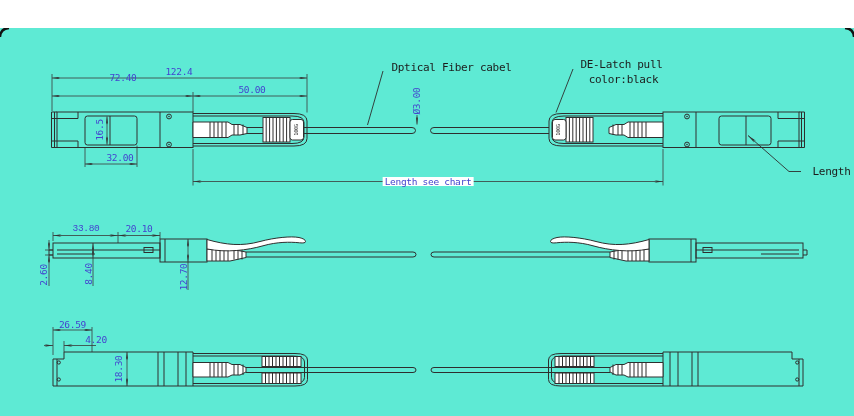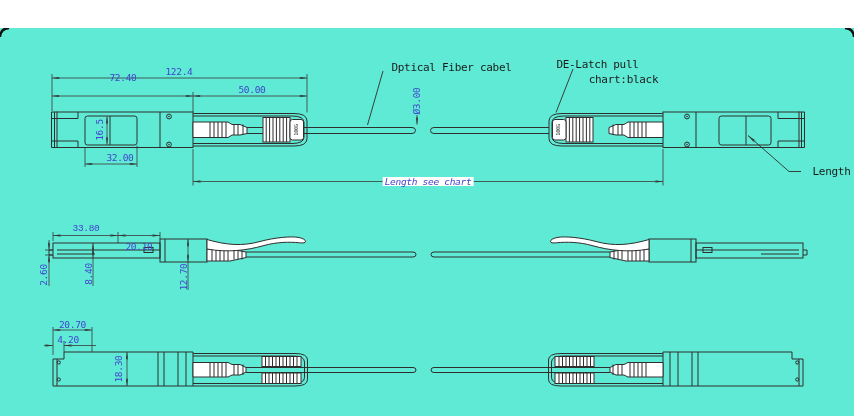--- a/index.html
+++ b/index.html
@@ -7,21 +7,21 @@
     position:relative;width:854px;height:416px;background:#5eead4;
     font-family:"DejaVu Sans Mono","Liberation Mono",monospace;
     overflow:hidden;
     margin-top:28px;
   }
   .stage svg{position:absolute;left:0;top:0;}
   .txt{position:absolute;white-space:nowrap;transform:translate(-50%,-50%);line-height:1.05;}
   .dim{font-size:9.5px;color:#4444cf;letter-spacing:-0.3px;}
   .dim.rot{transform:translate(-50%,-50%) rotate(-90deg);}
   .note{font-size:11px;color:#1c1c1c;letter-spacing:-0.3px;padding-left:21px;}
-  .onLine{background:#ffffff;padding:0 2px;font-style:italic;}
+  .onLine{background:#ffffff;padding:0 2px;}
   .badge{font-size:5.5px;color:#1c1c1c;transform:translate(-50%,-50%) rotate(-90deg);letter-spacing:-0.5px;}
 </style>
 </head>
 <body>
 
 <div class="stage">
 
 <svg width="854" height="416" viewBox="0 0 854 416">
   <defs>
     <marker id="arr" viewBox="0 0 12 4" refX="11.6" refY="2" markerWidth="11" markerHeight="3.7" orient="auto-start-reverse">
@@ -218,30 +218,30 @@
 
 <div class="txt dim" style="left:179px;top:44px;">122.4</div>
 <div class="txt dim" style="left:123px;top:50px;">72.40</div>
 <div class="txt dim" style="left:252px;top:61.5px;">50.00</div>
 <div class="txt dim rot" style="left:100px;top:102px;">16.5</div>
 <div class="txt dim" style="left:120px;top:129.5px;">32.00</div>
 <div class="txt dim rot" style="left:416.5px;top:73px;">Ø3.00</div>
 <div class="txt dim onLine" style="left:428px;top:153.5px;">Length see chart</div>
 
 <div class="txt note" style="left:441px;top:40px;">Dptical Fiber cabel</div>
-<div class="txt note" style="left:587px;top:37px;">DE-Latch pull</div>
-<div class="txt note" style="left:613px;top:52px;">chart:black</div>
+<div class="txt note" style="left:611px;top:37px;">DE-Latch pull</div>
+<div class="txt note" style="left:613px;top:52px;">color:black</div>
 <div class="txt note" style="left:821px;top:144px;">Length</div>
 
 <div class="badge txt" style="left:296.8px;top:101.7px;">100G</div>
 <div class="badge txt" style="left:559.4px;top:101.7px;">100G</div>
 
 <div class="txt dim" style="left:86px;top:201px;font-family:Liberation Mono, monospace;">33.80</div>
-<div class="txt dim" style="left:139px;top:219px;">20.10</div>
+<div class="txt dim" style="left:139px;top:201px;">20.10</div>
 <div class="txt dim rot" style="left:44px;top:247px;">2.60</div>
 <div class="txt dim rot" style="left:89px;top:246px;">8.40</div>
 <div class="txt dim rot" style="left:184px;top:249px;">12.70</div>
 
-<div class="txt dim" style="left:72.5px;top:297px;">20.70</div>
-<div class="txt dim" style="left:68px;top:312px;">4.20</div>
+<div class="txt dim" style="left:72.5px;top:297px;">26.59</div>
+<div class="txt dim" style="left:96px;top:312px;">4.20</div>
 <div class="txt dim rot" style="left:118.5px;top:341px;">18.30</div>
 
 </div>
 
 </body></html>

